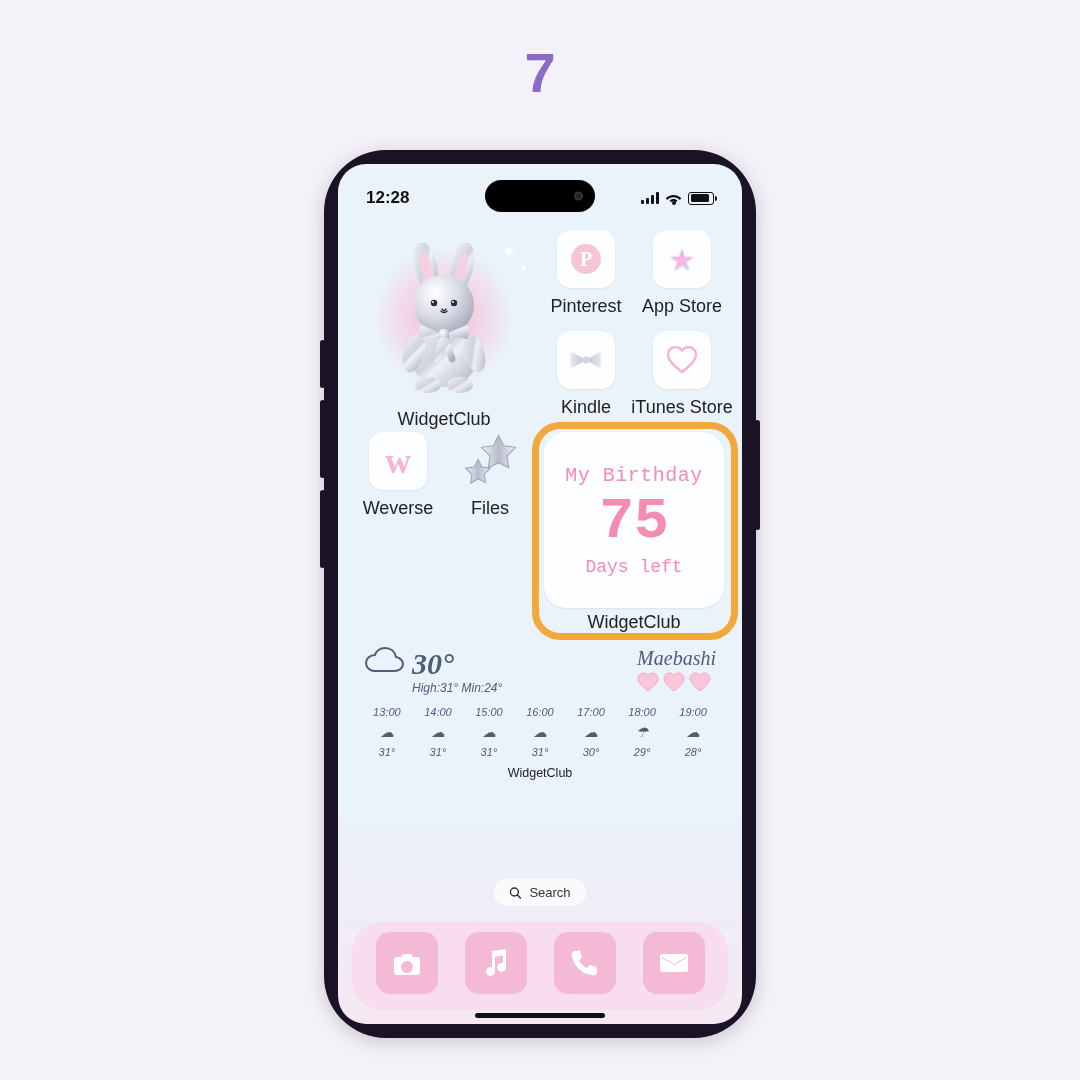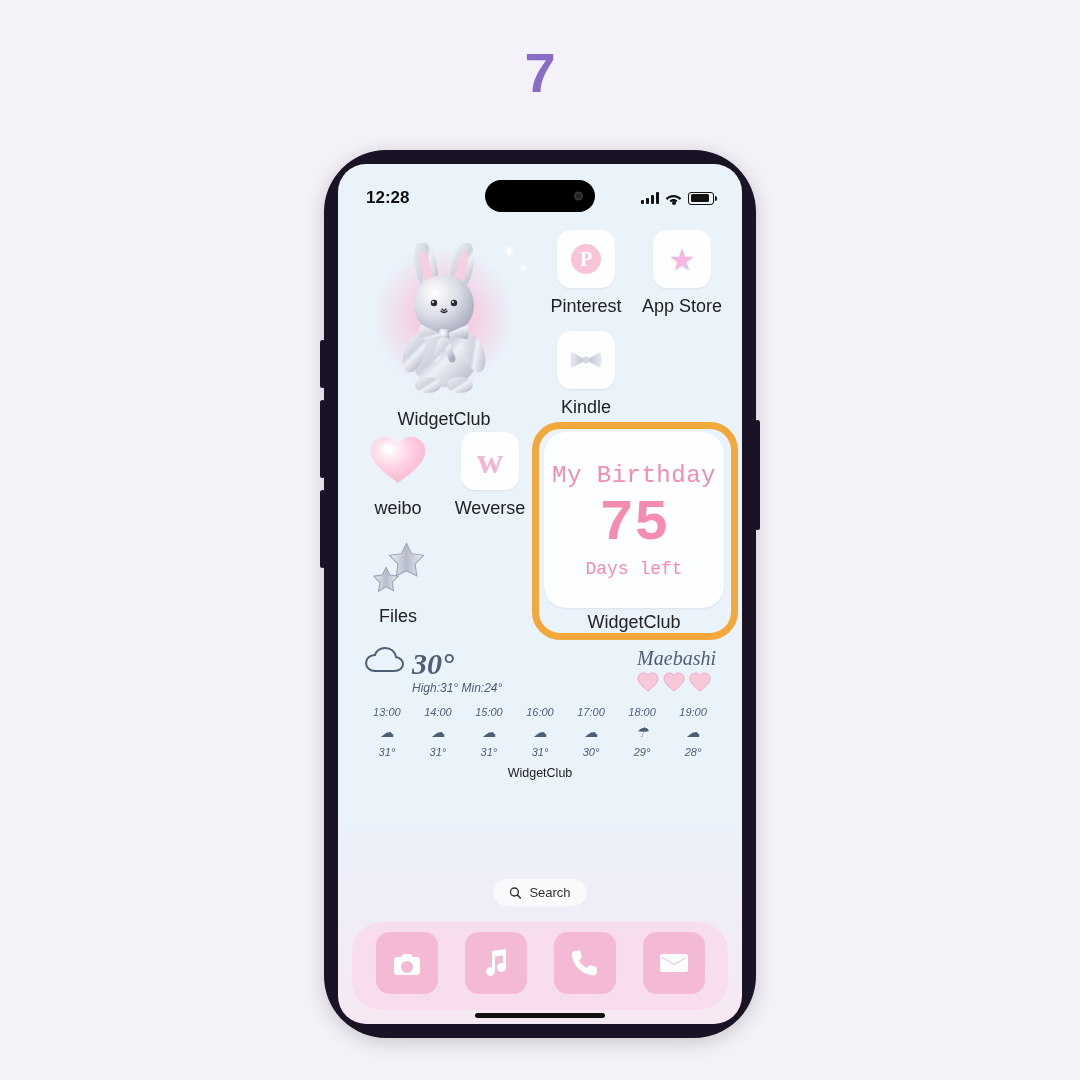--- a/index.html
+++ b/index.html
@@ -150,21 +150,21 @@
     gap:6px;
     color:#f58bb0;
     box-shadow: 0 1px 2px rgba(50,50,90,.08);
   }
   .highlight-frame{
     position:absolute;
     border: 7px solid #f2a83b;
     border-radius: 28px;
     pointer-events:none;
   }
-  .countdown-title{ font-family: "Courier New", monospace; font-size:24px; letter-spacing:.5px;}
+  .countdown-title{ font-family: "Courier New", monospace; font-size:20px; letter-spacing:.5px;}
   .countdown-number{ font-family: "Courier New", monospace; font-size:58px; font-weight:700; line-height:1; }
   .countdown-sub{ font-family: "Courier New", monospace; font-size:18px;text-align:center; }
 
   
   .weather-widget{ margin-top:10px; padding: 4px 10px 0 10px; color:#4d5e77; font-style:italic; }
   .weather-head{ display:flex; justify-content:space-between; align-items:flex-start; }
   .weather-left{ display:flex; align-items:flex-start; gap:8px;}
   .cloud-ico{ font-size:30px; }
   .temp-big{ font-family: Georgia, "Times New Roman", serif; font-size:30px; font-weight:600; }
   .temp-sub{ font-size:12px;}
@@ -317,41 +317,33 @@
           </div>
         </div>
 
         <div class="icon-col">
           <div class="app">
             <div class="app-box">
                 <span class="star3d">★</span>
               </div>
             <div class="app-label">App Store</div>
           </div>
+          <div class="app">
+            <div class="app-box heart-outline">
+              <svg viewBox="0 0 30 28">
+                  <path d="M15 26C6 19 1 14 1 8.5 1 4.4 4.3 1 8.4 1c2.5 0 4.8 1.3 6.6 3.6C16.8 2.3 19.1 1 21.6 1 25.7 1 29 4.4 29 8.5 29 14 24 19 15 26z" fill="none" stroke="#f7b4d2" stroke-width="2.4"></path>
+                </svg>
+            </div>
+            <div class="app-label">iTunes Store</div>
+          </div>
         </div>
       </div>
 
       <div class="mid-area">
         <div class="mid-left">
-          <div class="app">
-            <div class="app-box" style="background:transparent;box-shadow:none">
-              <svg class="heart3d" viewBox="0 0 34 30">
-                <defs>
-                    <radialGradient id="ph" cx=".35" cy=".3" r=".9">
-                  <stop offset="0" stop-color="#ffffff"></stop>
-                      <stop offset=".4" stop-color="#ffd3e5"></stop>
-                  <stop offset="1" stop-color="#f4a8c8"></stop>
-                    </radialGradient>
-                  </defs>
-                <path d="M17 28C7 21 1 15.5 1 9.4 1 4.8 4.7 1 9.3 1c3 0 5.6 1.6 7.7 4.3C19.1 2.6 21.7 1 24.7 1 29.3 1 33 4.8 33 9.4 33 15.5 27 21 17 28z" fill="url(#ph)"></path>
-                <ellipse cx="11" cy="8" rx="4" ry="2.4" fill="#fff" opacity=".8"></ellipse>
-              </svg>
-            </div>
-            <div class="app-label">weibo</div>
-          </div>
           <div class="app">
             <div class="app-box">
                 <span class="w-letter">w</span>
               </div>
             <div class="app-label">Weverse</div>
           </div>
           <div class="app">
             <div class="app-box" style="background:transparent;box-shadow:none">
               <svg class="stars2" viewBox="0 0 34 34">
                 <defs>

